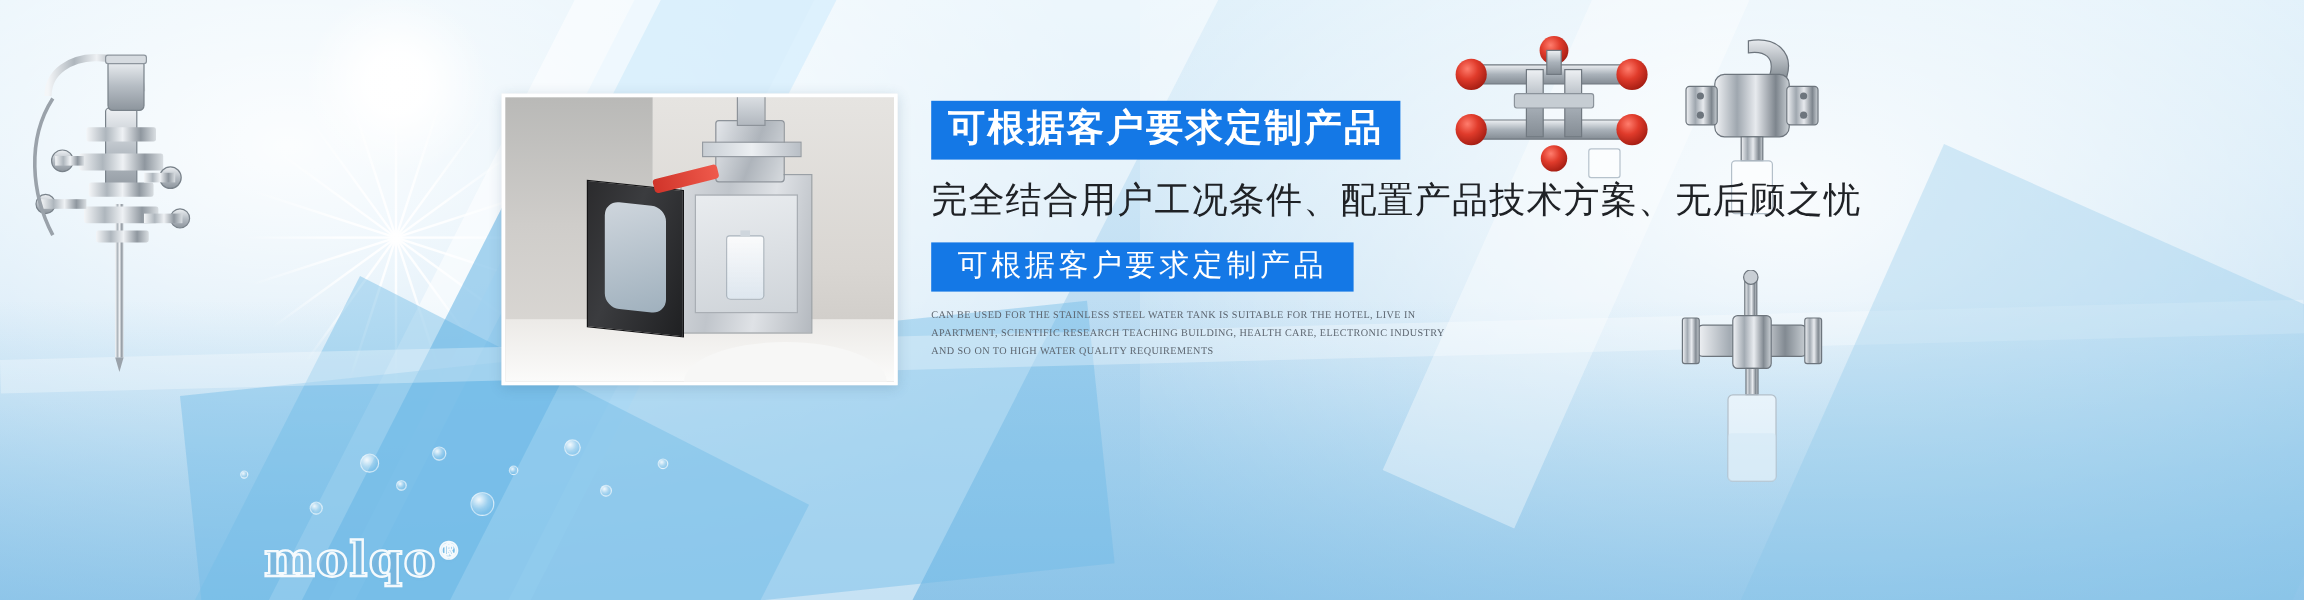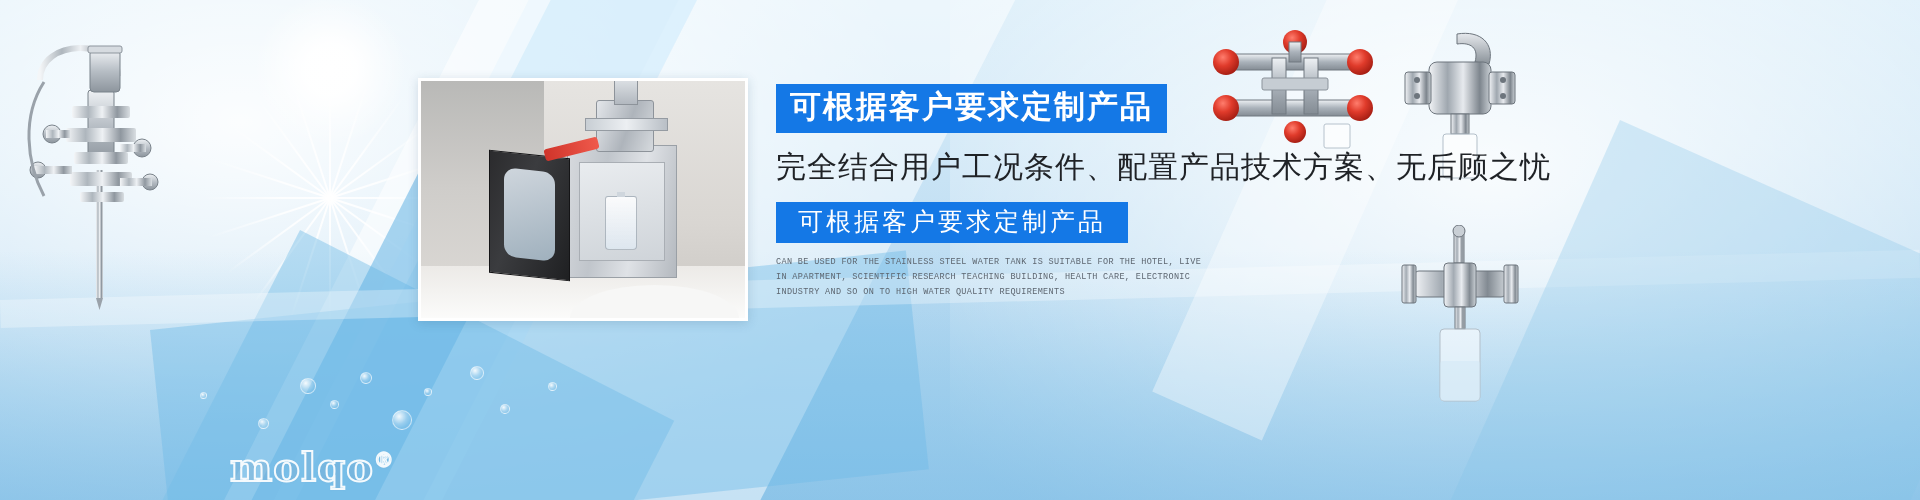--- a/index.html
+++ b/index.html
@@ -180,32 +180,32 @@
     font-weight: 500;
     letter-spacing: 3px;
     padding: 5px 22px 7px 22px;
     white-space: nowrap;
     line-height: 1.18;
   }
 
   .english {
     margin-top: 12px;
     width: 430px;
-    font-family: Liberation Mono, monospace;
+    font-family: Liberation Serif, serif;
     font-size: 8.5px;
     line-height: 1.75;
     letter-spacing: .35px;
     color: #5d6670;
     text-transform: uppercase;
   }
 
   
   .watermark {
     position: absolute;
-    left: 230px; bottom: 10px;
+    left: 220px; bottom: 10px;
     font-family: "DejaVu Serif", "Liberation Serif", serif;
     font-weight: 700;
     font-size: 40px;
     letter-spacing: 1px;
     color: rgba(255,255,255,.0);
     -webkit-text-stroke: 2px rgba(255,255,255,.92);
     text-shadow: 0 1px 2px rgba(120,170,205,.35);
     user-select: none;
   }
   .watermark .reg { font-size: 20px; vertical-align: 14px; -webkit-text-stroke: 1.4px rgba(255,255,255,.92); }

